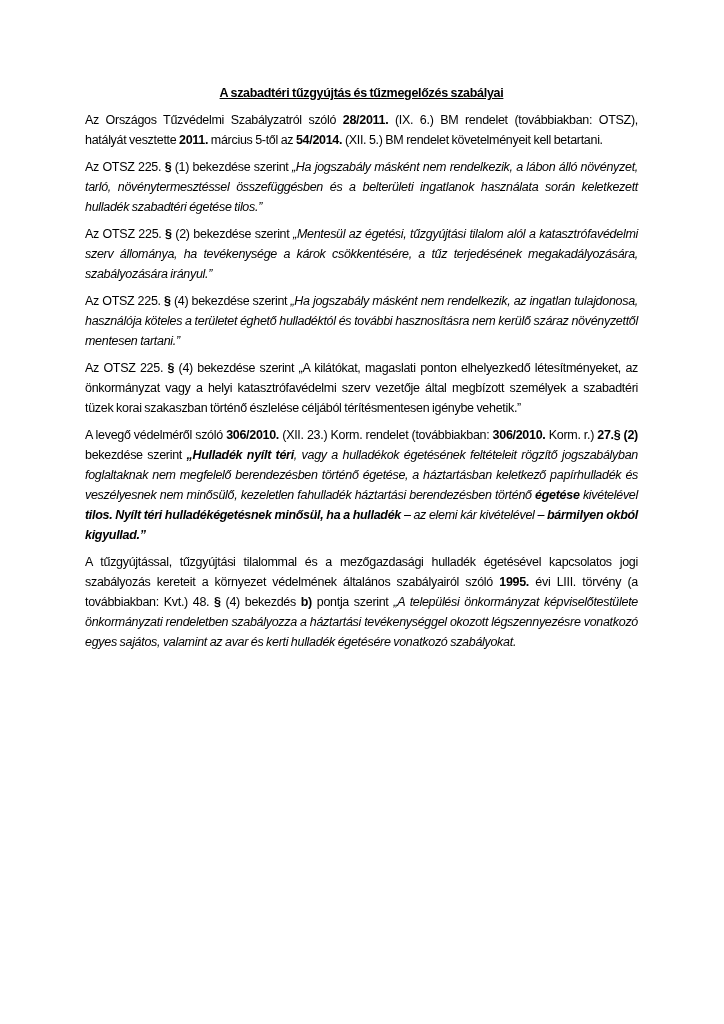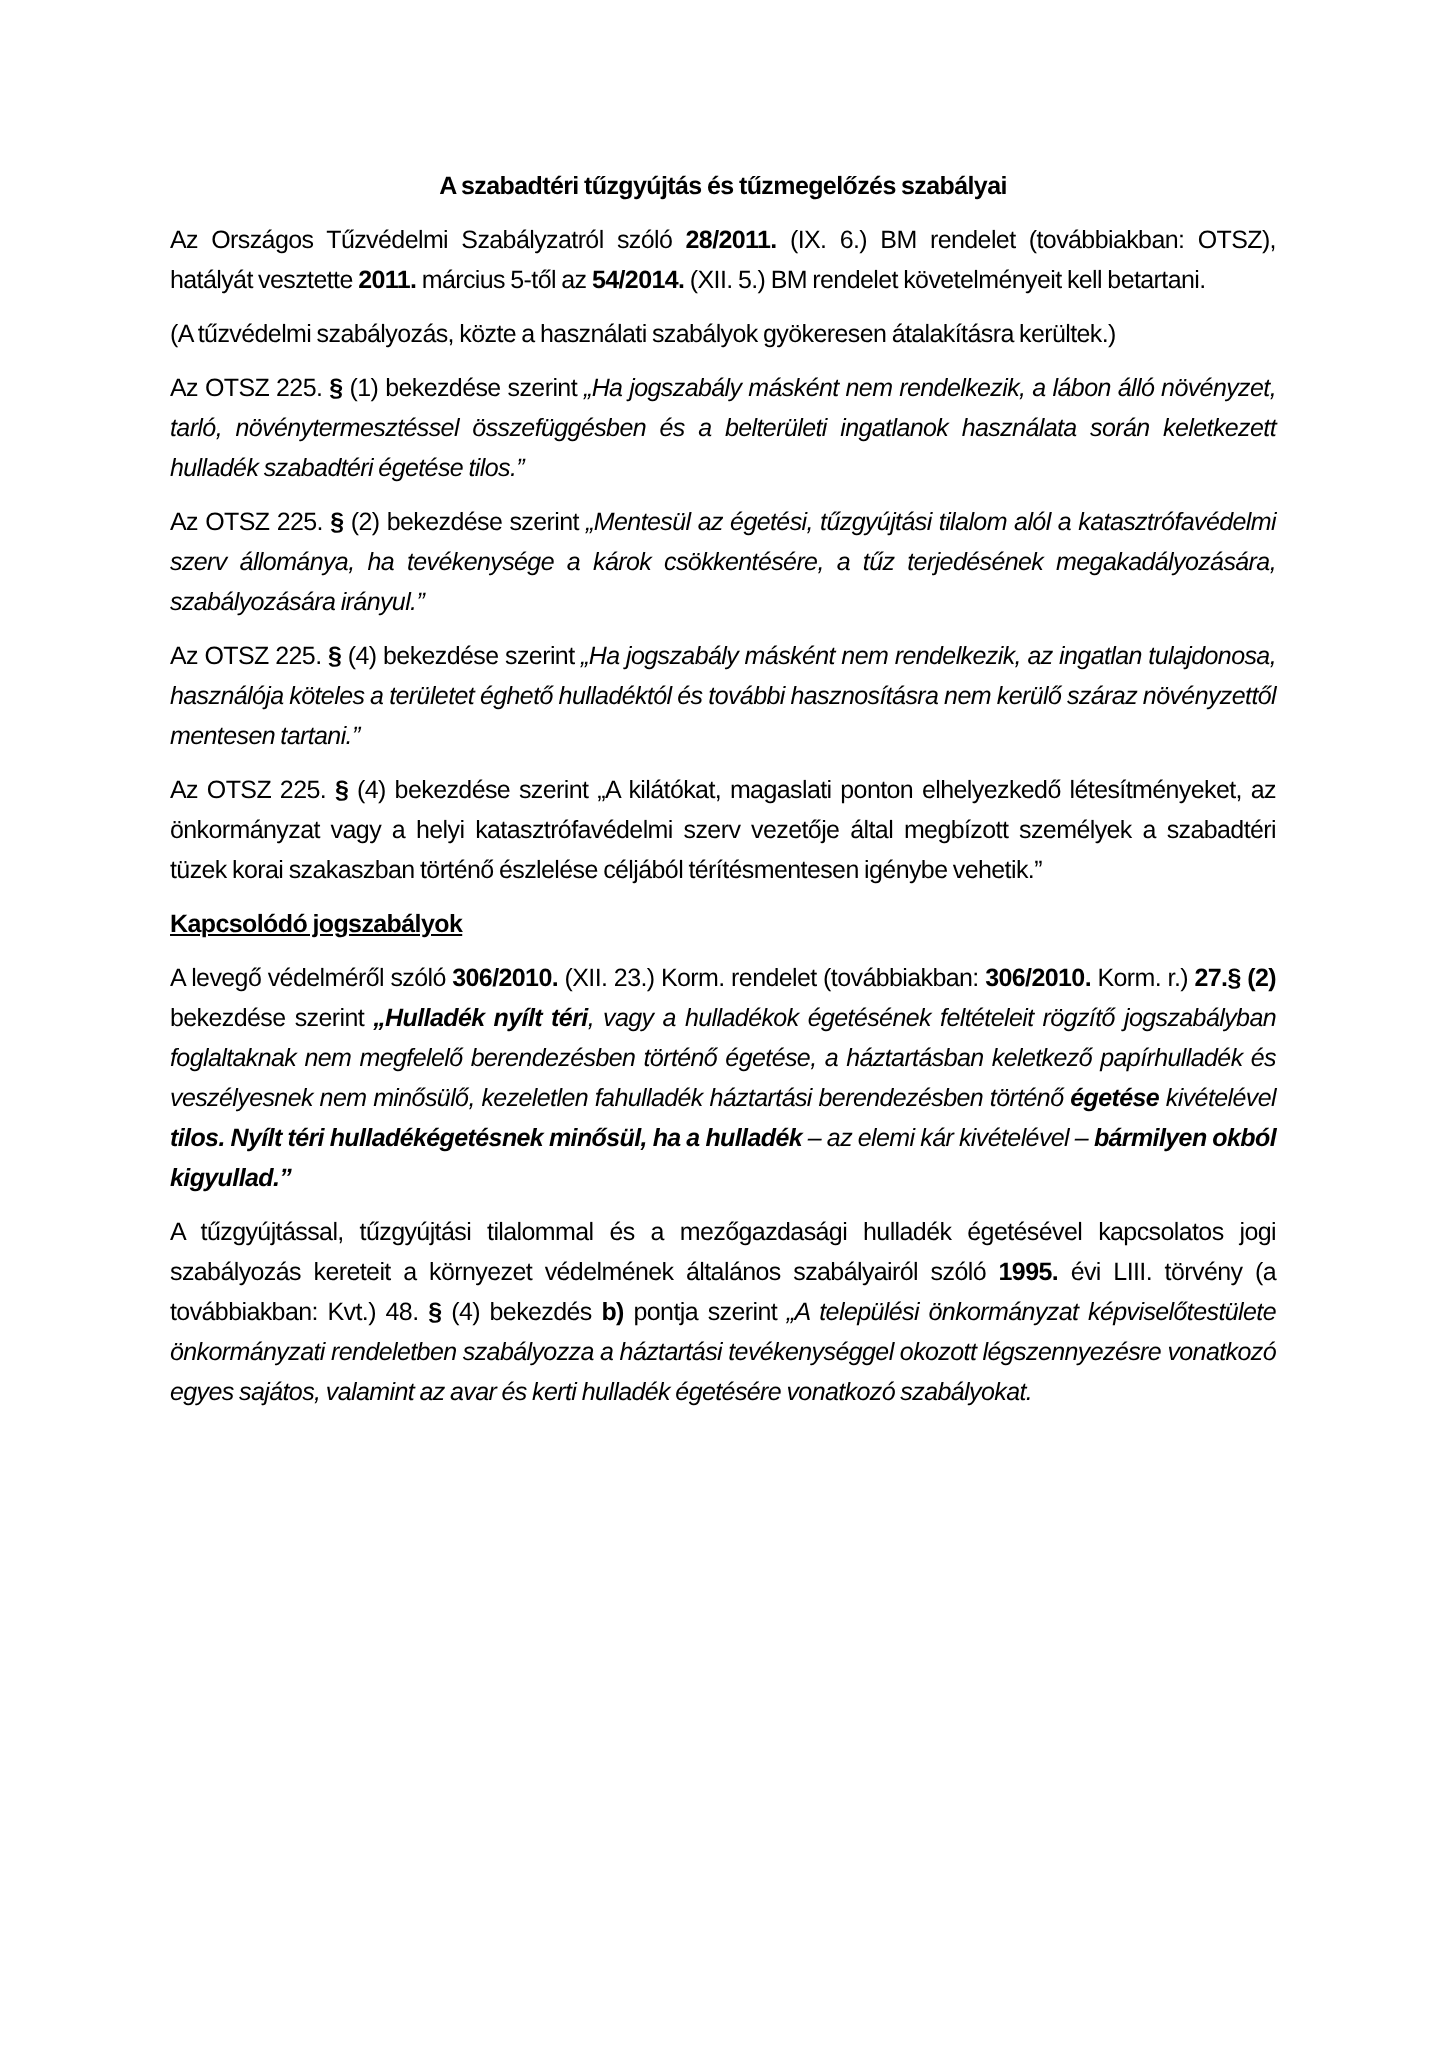--- a/index.html
+++ b/index.html
@@ -25,34 +25,33 @@
     margin: 0 0 7px 0;
     font-size: 12.5px;
     line-height: 20px;
     font-weight: normal;
     letter-spacing: -0.3px;
     word-spacing: -0.5px;
   }
   .title {
     text-align: center;
     margin-bottom: 11px;
+    text-decoration: underline;
   }
   .justify { text-align: justify; }
   .gap-top { margin-top: 36px; }
   .b { font-weight: bold; }
   .i { font-style: italic; }
   .u { text-decoration: underline; }
 </style>
 </head>
 <body>
 
 <div class="page">
   <h1 class="title"><span class="b">A szabadtéri tűzgyújtás és tűzmegelőzés szabályai</span></h1>
   <p class="justify"><span>Az Országos Tűzvédelmi Szabályzatról szóló </span><span class="b">28/2011.</span><span> (IX. 6.) BM rendelet (továbbiakban: OTSZ), hatályát vesztette </span><span class="b">2011.</span><span> március 5-től az </span><span class="b">54/2014.</span><span> (XII. 5.) BM rendelet követelményeit kell betartani.</span></p>
-  <p><span>(A tűzvédelmi szabályozás, közte a használati szabályok gyökeresen átalakításra kerültek.)</span></p>
   <p class="justify"><span>Az OTSZ 225. </span><span class="b">§</span><span> (1) bekezdése szerint </span><span class="i">„Ha jogszabály másként nem rendelkezik, a lábon álló növényzet, tarló, növénytermesztéssel összefüggésben és a belterületi ingatlanok használata során keletkezett hulladék szabadtéri égetése tilos.”</span></p>
   <p class="justify"><span>Az OTSZ 225. </span><span class="b">§</span><span> (2) bekezdése szerint </span><span class="i">„Mentesül az égetési, tűzgyújtási tilalom alól a katasztrófavédelmi szerv állománya, ha tevékenysége a károk csökkentésére, a tűz terjedésének megakadályozására, szabályozására irányul.”</span></p>
   <p class="justify"><span>Az OTSZ 225. </span><span class="b">§</span><span> (4) bekezdése szerint </span><span class="i">„Ha jogszabály másként nem rendelkezik, az ingatlan tulajdonosa, használója köteles a területet éghető hulladéktól és további hasznosításra nem kerülő száraz növényzettől mentesen tartani.”</span></p>
   <p class="justify gap-top"><span>Az OTSZ 225. </span><span class="b">§</span><span> (4) bekezdése szerint „A kilátókat, magaslati ponton elhelyezkedő létesítményeket, az önkormányzat vagy a helyi katasztrófavédelmi szerv vezetője által megbízott személyek a szabadtéri tüzek korai szakaszban történő észlelése céljából térítésmentesen igénybe vehetik.”</span></p>
-  <h2><span class="b u">Kapcsolódó jogszabályok</span></h2>
   <p class="justify"><span>A levegő védelméről szóló </span><span class="b">306/2010.</span><span> (XII. 23.) Korm. rendelet (továbbiakban: </span><span class="b">306/2010.</span><span> Korm. r.) </span><span class="b">27.§ (2)</span><span> bekezdése szerint </span><span class="b i">„Hulladék nyílt téri</span><span class="i">, vagy a hulladékok égetésének feltételeit rögzítő jogszabályban foglaltaknak nem megfelelő berendezésben történő égetése, a háztartásban keletkező papírhulladék és veszélyesnek nem minősülő, kezeletlen fahulladék háztartási berendezésben történő </span><span class="b i">égetése</span><span class="i"> kivételével </span><span class="b i">tilos. Nyílt téri hulladékégetésnek minősül, ha a hulladék</span><span class="i"> – az elemi kár kivételével – </span><span class="b i">bármilyen okból kigyullad.”</span></p>
   <p class="justify"><span>A tűzgyújtással, tűzgyújtási tilalommal és a mezőgazdasági hulladék égetésével kapcsolatos jogi szabályozás kereteit a környezet védelmének általános szabályairól szóló </span><span class="b">1995.</span><span> évi LIII. törvény (a továbbiakban: Kvt.) 48. </span><span class="b">§</span><span> (4) bekezdés </span><span class="b">b)</span><span> pontja szerint </span><span class="i">„A települési önkormányzat képviselőtestülete önkormányzati rendeletben szabályozza a háztartási tevékenységgel okozott légszennyezésre vonatkozó egyes sajátos, valamint az avar és kerti hulladék égetésére vonatkozó szabályokat.</span></p>
 </div>
 
 </body></html>

